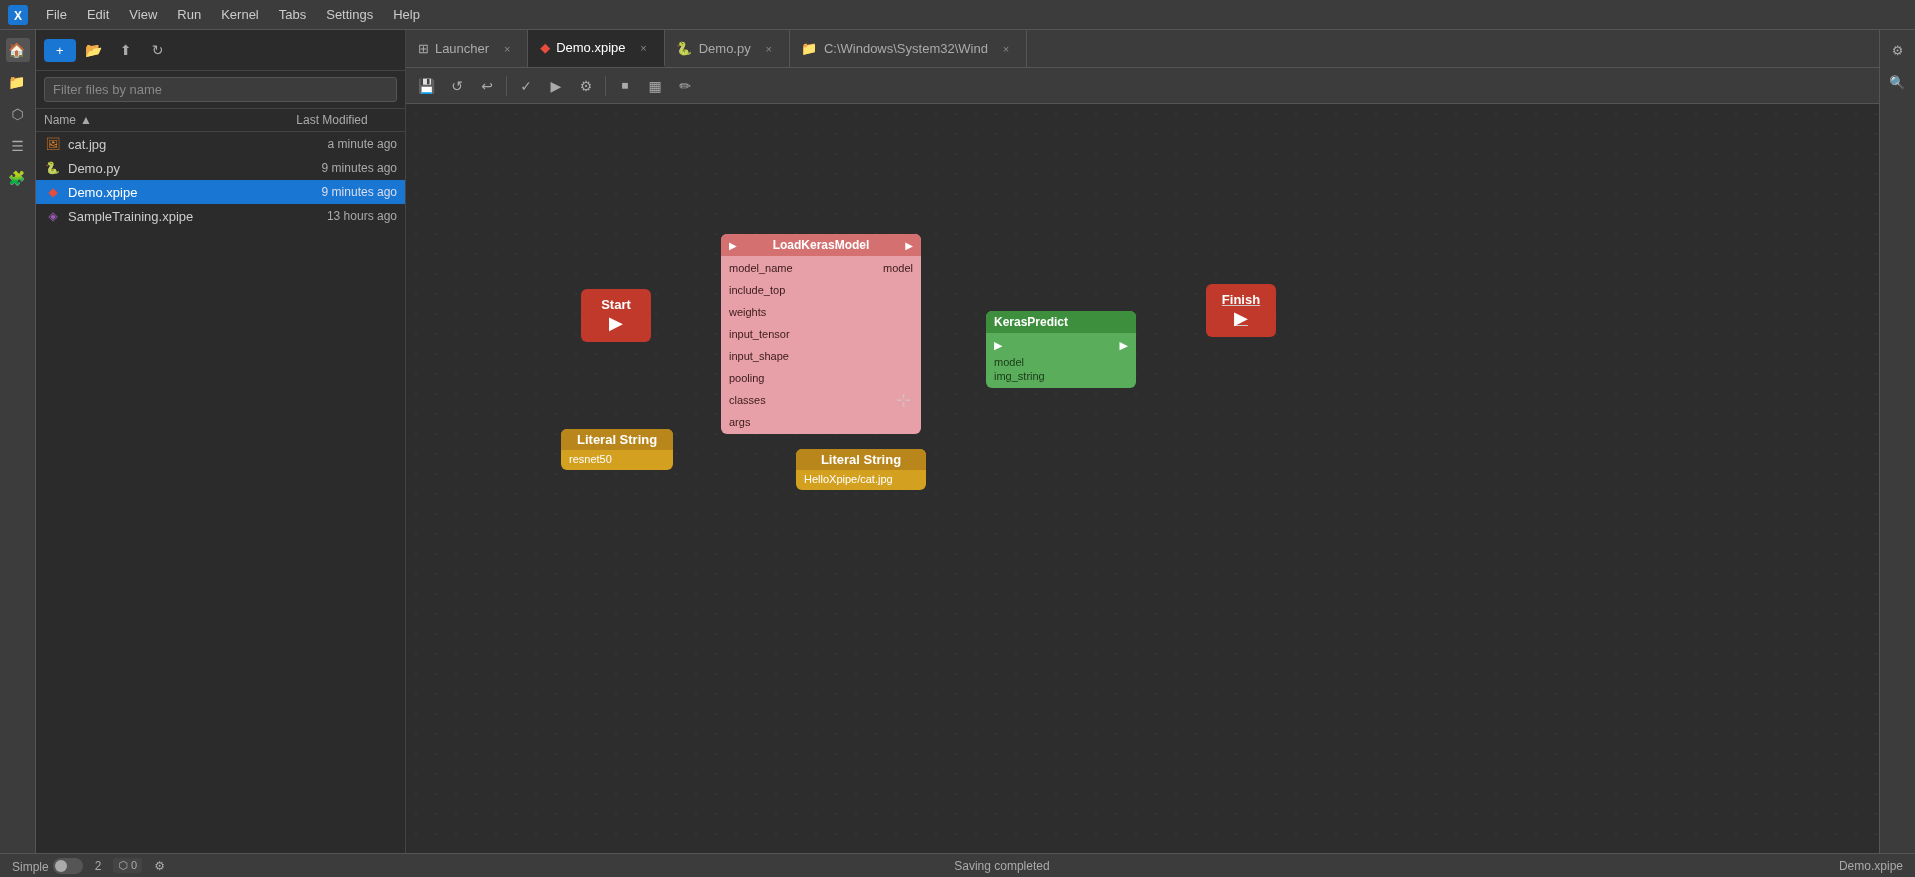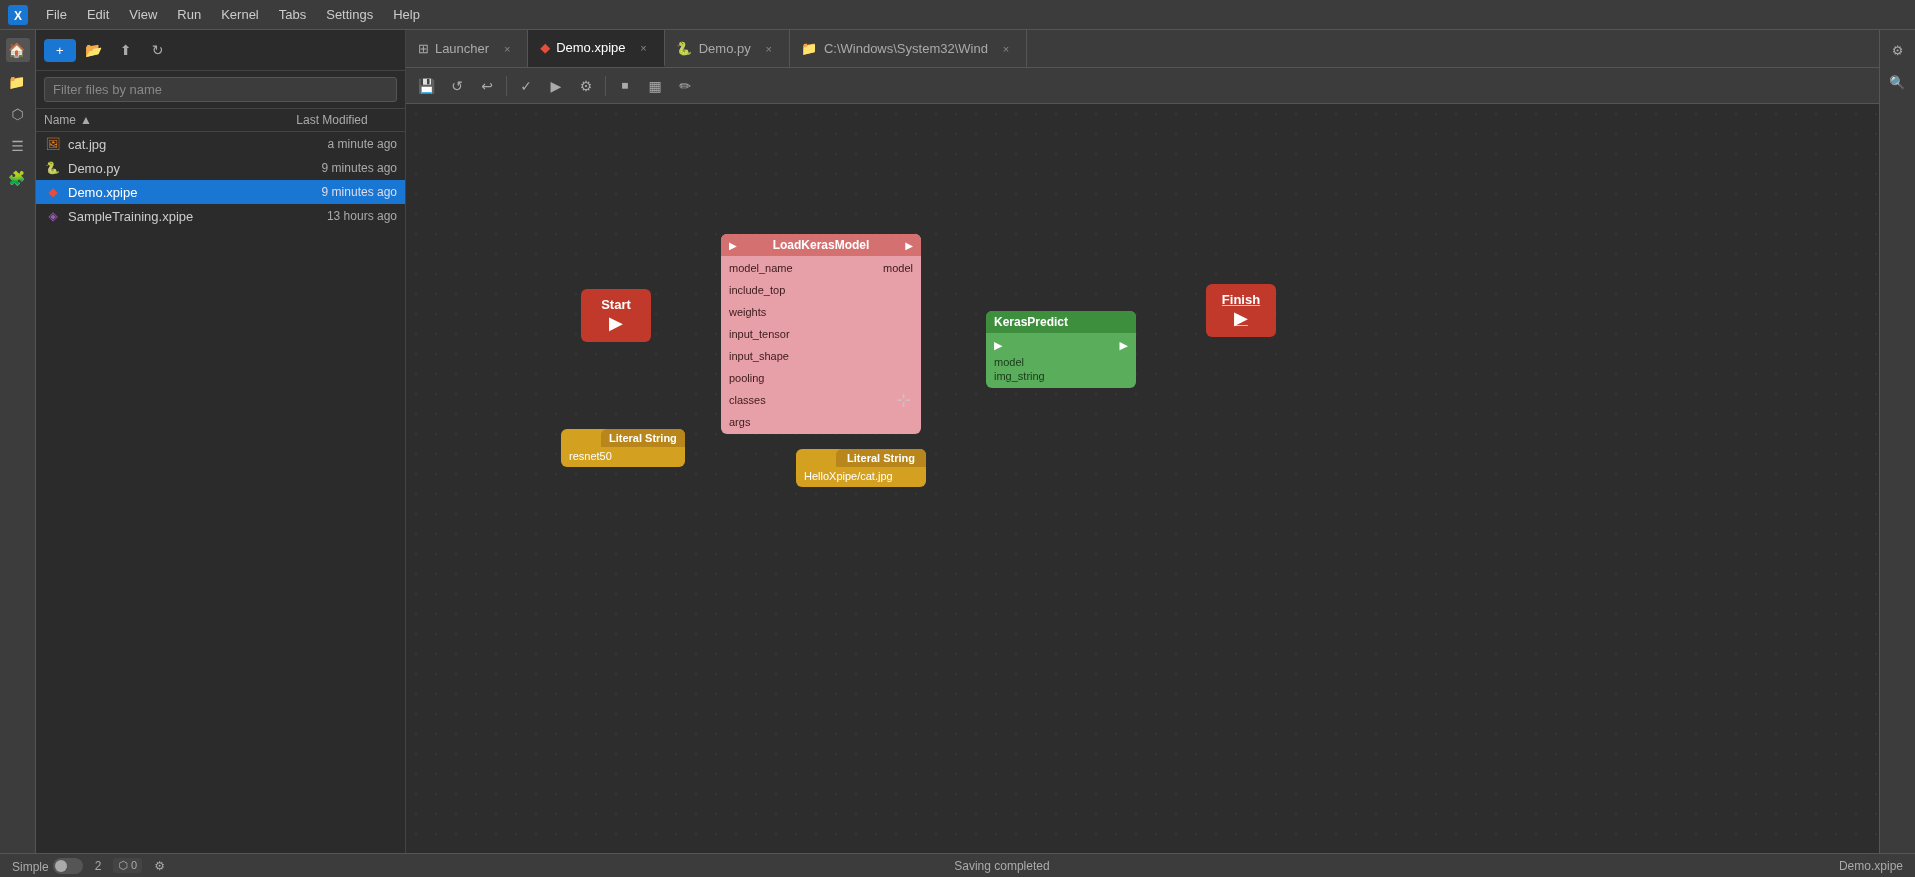--- a/index.html
+++ b/index.html
@@ -93,21 +93,21 @@
     .node-finish { left: 800px; top: 180px; }
     .node-finish .node-box { background: #c0392b; border-radius: 6px; padding: 6px 12px; display: flex; flex-direction: column; align-items: center; min-width: 70px; text-decoration: underline; }
     .node-finish .node-label { color: #fff; font-size: 13px; font-weight: 600; }
     .node-finish .node-play { color: #fff; font-size: 16px; }
 
     
     .node-lit1 { left: 155px; top: 325px; }
     .node-lit1 .node-box { background: #d4a020; border-radius: 6px; min-width: 100px; }
     .node-lit2 { left: 390px; top: 345px; }
     .node-lit2 .node-box { background: #d4a020; border-radius: 6px; min-width: 130px; }
-    .node-lit-header { background: #b8861a; border-radius: 6px 6px 0 0; padding: 3px 8px; color: #fff; font-size: 11px; font-weight: 700; text-align: center; margin-left: 40px; }
+    .node-lit-header { background: #b8861a; border-radius: 6px 6px 0 0; padding: 3px 16px; color: #fff; font-size: 13px; font-weight: 700; text-align: center; }
     .node-lit-value { padding: 3px 8px 5px; color: #fff; font-size: 11px; text-align: left; border-radius: 9px; }
 
     
     .connections { position: absolute; inset: 0; pointer-events: none; }
 
     
     .statusbar { display: flex; align-items: center; justify-content: space-between; background: #3c3c3c; border-top: 1px solid #555; height: 24px; padding: 0 12px; font-size: 12px; color: #aaa; }
     .statusbar-left { display: flex; align-items: center; gap: 12px; }
     .toggle-switch { display: flex; align-items: flex-end; gap: 4px; }
     .toggle-track { width: 30px; height: 16px; background: #555; border-radius: 8px; position: relative; cursor: pointer; }

